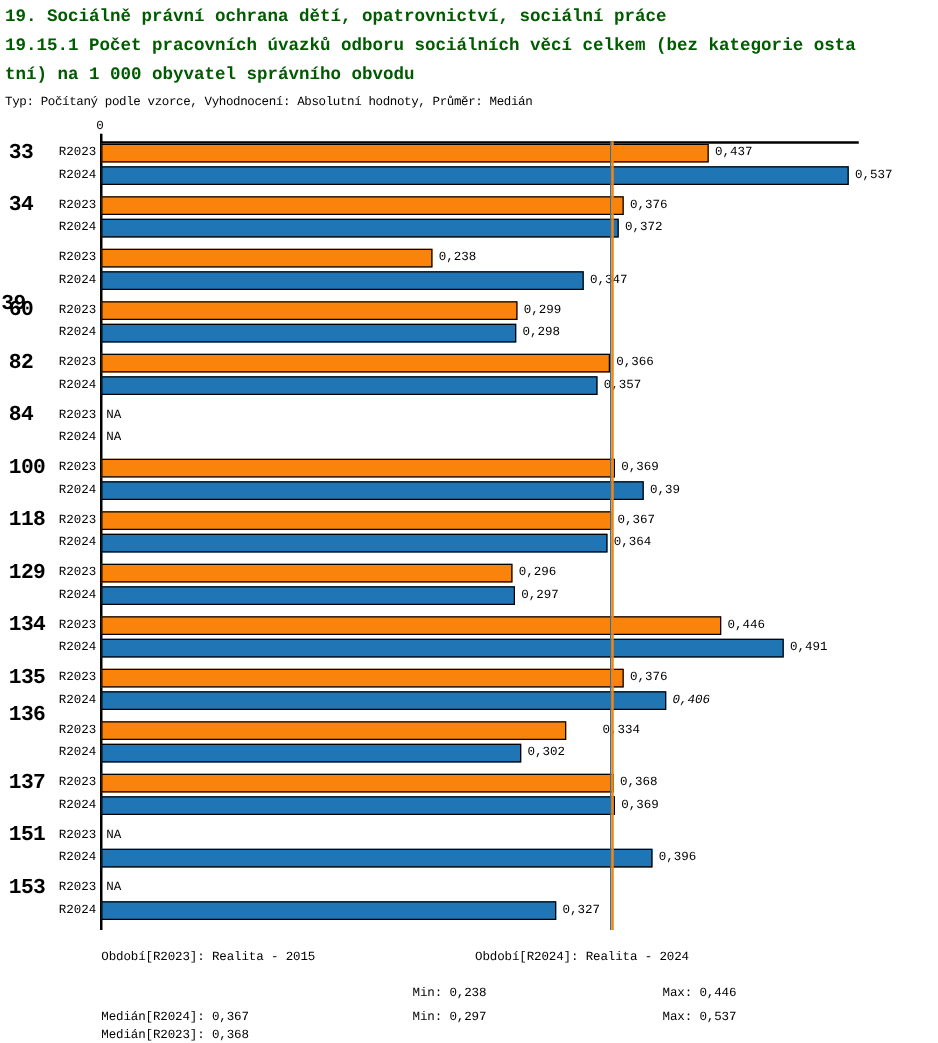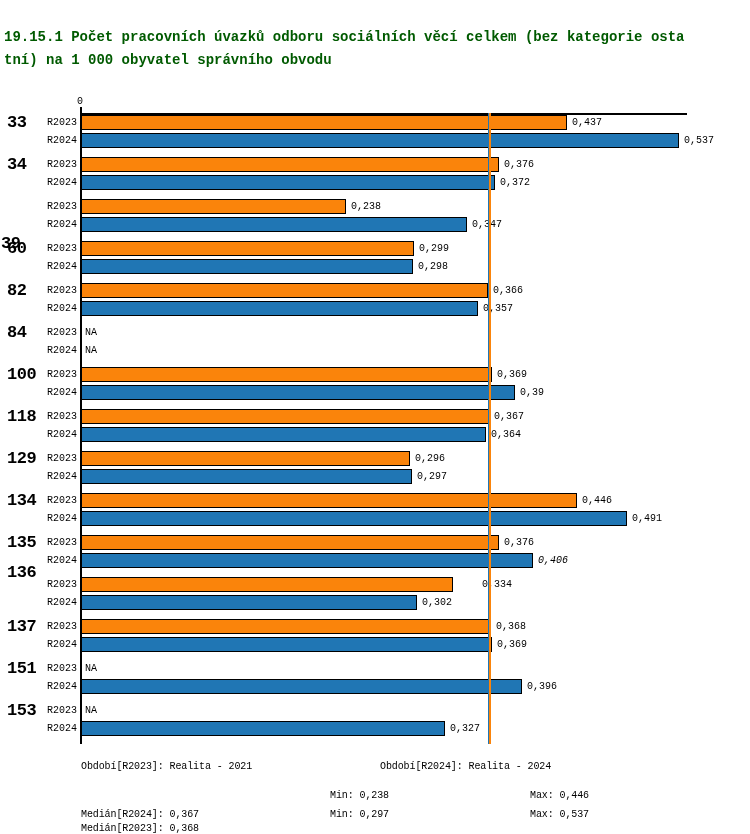--- a/index.html
+++ b/index.html
@@ -16,22 +16,24 @@
   .val-label{font-size:10px;line-height:15px;height:15px;}
   .na-label{font-size:10px;line-height:15px;height:15px;}
   .median-line{position:absolute;width:1.5px;}
   .footer-text{font-size:10px;letter-spacing:-0.1px;}
 </style>
 </head>
 <body>
 
 <div class="page">
 
+  <div class="abs title-line" style="left:4px;top:6px;">19. Sociálně právní ochrana dětí, opatrovnictví, sociální práce</div>
   <div class="abs title-line" style="left:4px;top:29px;">19.15.1 Počet pracovních úvazků odboru sociálních věcí celkem (bez kategorie osta</div>
   <div class="abs title-line" style="left:4px;top:52px;">tní) na 1 000 obyvatel správního obvodu</div>
+  <div class="abs subtitle" style="left:4px;top:77px;">Typ: Počítaný podle vzorce, Vyhodnocení: Absolutní hodnoty, Průměr: Medián</div>
 
   <div>
     <div class="abs zero-label" style="left:70px;top:96px;">0</div>
     <div class="abs axis" style="left:80px;top:107px;width:2px;height:7px;"></div>
     <div class="abs axis" style="left:81px;top:113px;width:606px;height:2px;"></div>
     <div class="abs axis" style="left:80px;top:113px;width:2px;height:631px;"></div>
     <div id="chart-rows">
         <div class="abs cat-label" style="left:7px;top:115px;">33</div>
         <div class="abs ser-label" style="left:40px;top:115px;">R2023</div>
         <div class="abs bar" style="left:81px;top:115px;width:484px;background:#FA840B;"></div>
@@ -134,21 +136,21 @@
         <div class="abs bar" style="left:81px;top:721px;width:362px;background:#2076B4;"></div>
         <div class="abs val-label" style="left:450px;top:721px;">0,327</div>
       </div>
     <div id="median-lines">
         <div class="abs median-line" style="left:487.971px;top:113px;height:631px;background:#2076B4;"></div>
         <div class="abs median-line" style="left:489.084px;top:113px;height:631px;background:#FA840B;"></div>
       </div>
   </div>
 
   <div>
-    <div class="abs footer-text" style="left:81px;top:761px;">Období[R2023]: Realita - 2021</div>
+    <div class="abs footer-text" style="left:81px;top:761px;">Období[R2023]: Realita - 2015</div>
     <div class="abs footer-text" style="left:380px;top:761px;">Období[R2024]: Realita - 2024</div>
     <div class="abs footer-text" style="left:81px;top:790px;margin-top:33px;">Medián[R2023]: 0,368</div>
     <div class="abs footer-text" style="left:330px;top:790px;">Min: 0,238</div>
     <div class="abs footer-text" style="left:530px;top:790px;">Max: 0,446</div>
     <div class="abs footer-text" style="left:81px;top:809px;">Medián[R2024]: 0,367</div>
     <div class="abs footer-text" style="left:330px;top:809px;">Min: 0,297</div>
     <div class="abs footer-text" style="left:530px;top:809px;">Max: 0,537</div>
   </div>
 
 </div>

